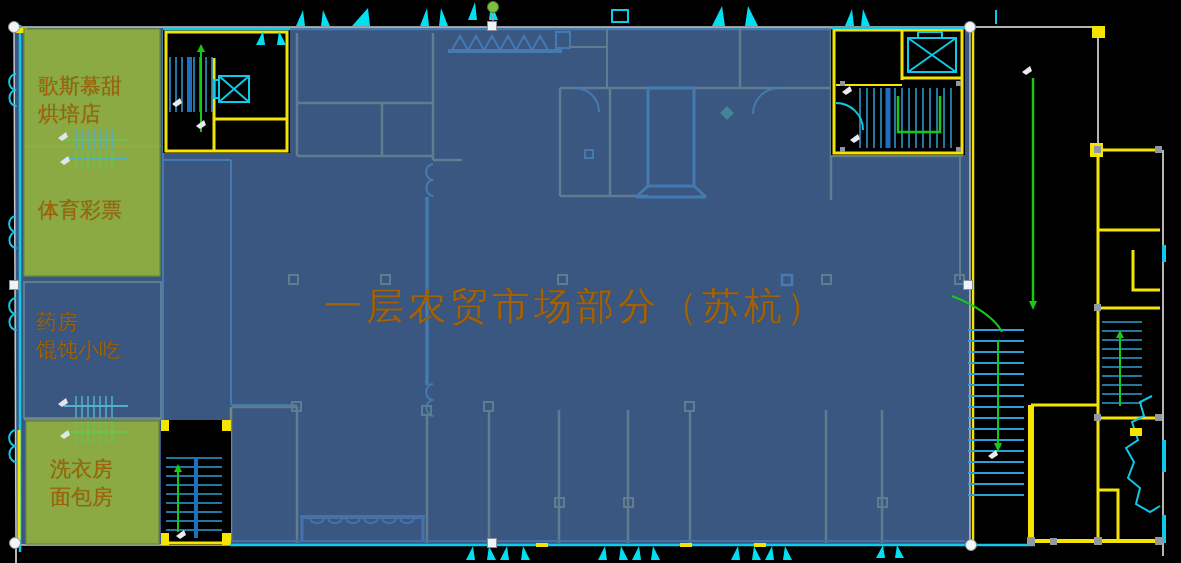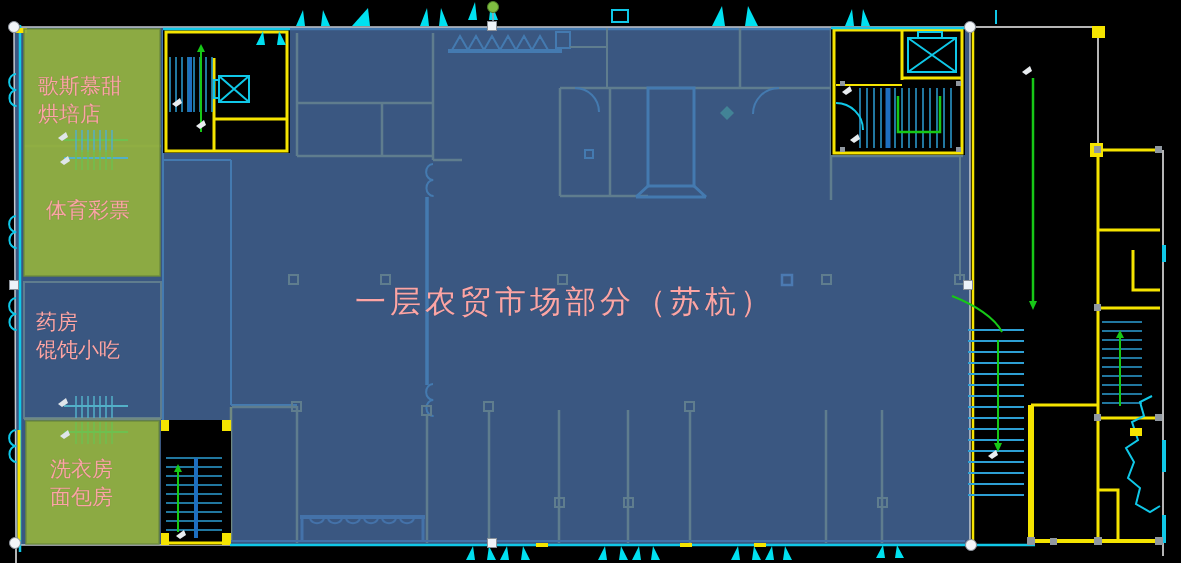--- a/index.html
+++ b/index.html
@@ -9,24 +9,24 @@
   
   .cy{stroke:#10c8e8;fill:none}          
   .cyd{stroke:#2d9fd4;fill:none}         
   .bl{stroke:#2e7bb8;fill:none}          
   .ol{stroke:#a8ae3c;fill:none}          
   .yw{stroke:#f5e400;fill:none}          
   .gr{stroke:#17c817;fill:none}          
   .gy{stroke:#b5b5b5;fill:none}          
   .lt{stroke:#53b0c8;fill:none}
   .lg{stroke:#6fc04f;fill:none}
-  .lbl{position:absolute;color:#fca5a5;font-family:Liberation Serif, serif;
+  .lbl{position:absolute;color:#a16207;font-family:Liberation Serif, serif;
        white-space:nowrap;text-shadow:0 0 1px rgba(0,0,0,.25);}
   .shop{font-size:21px;line-height:28px;}
-  .title{font-size:31px;letter-spacing:4px;margin-left:31px;}
+  .title{font-size:38px;letter-spacing:4px;}
 </style>
 </head>
 <body>
 
 <div class="stage">
 <svg width="1181" height="563" viewBox="0 0 1181 563">
 
   <g>
 
     <line class="cyd" x1="163" y1="29" x2="965" y2="29" stroke-width="2.5"></line>
@@ -317,21 +317,21 @@
     <rect x="9.5" y="280.5" width="9" height="9" fill="#eef3f9" stroke="#8a9099"></rect>
     <rect x="963.5" y="280.5" width="9" height="9" fill="#eef3f9" stroke="#8a9099"></rect>
     <rect x="487.5" y="538.5" width="9" height="9" fill="#eef3f9" stroke="#8a9099"></rect>
   </g>
 </svg>
 
 <div class="lbl shop" style="left:38px;top:72px;">
   <div>歌斯慕甜</div>
   <div>烘培店</div>
 </div>
-<div class="lbl shop" style="left:46px;top:196px;">
+<div class="lbl shop" style="left:38px;top:196px;">
   <div>体育彩票</div>
 </div>
 <div class="lbl shop" style="left:50px;top:455px;">
   <div>洗衣房</div>
   <div>面包房</div>
 </div>
 <div class="lbl shop" style="left:36px;top:308px;">
   <div>药房</div>
   <div>馄饨小吃</div>
 </div>

